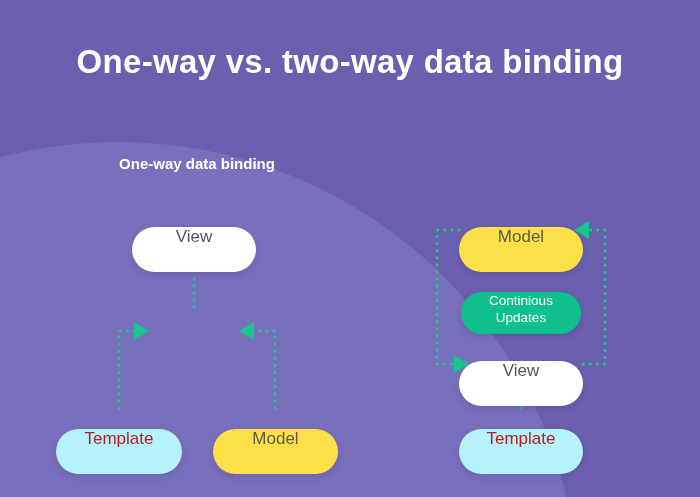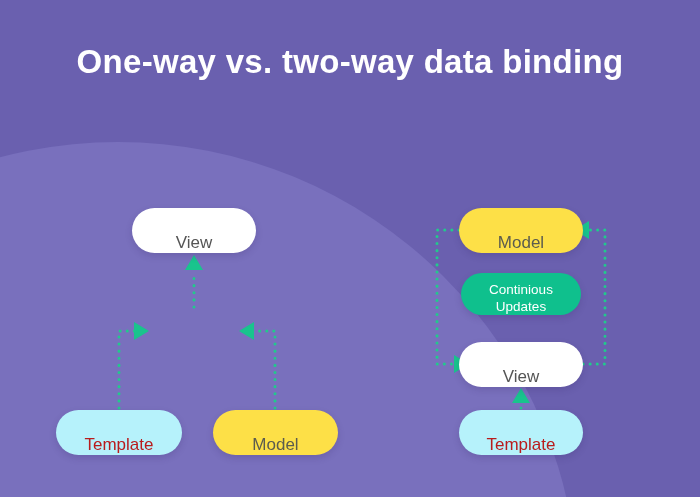--- a/index.html
+++ b/index.html
@@ -44,25 +44,26 @@
     text-align: center;
     white-space: nowrap;
     line-height: 18px;
   }
   #heading-one-way { left: 47px;  top: 155px; width: 300px; }
   #heading-two-way { left: 370px; top: 155px; width: 300px; }
 
   .node {
     position: absolute;
     display: flex;
-    align-items: flex-end;
+    align-items: flex-start;
     justify-content: center;
     text-align: center;
     box-sizing: border-box;
     box-shadow: 0 3px 7px rgba(48,36,94,0.18);
+    margin-top: 19px;
   }
   .node .node-label {
     display: block;
     width: 100%;
   }
   .pill { border-radius: 999px; }
   .rounded { border-radius: 22px; }
 
   .node-white  { background: #ffffff; color: #555555; }
   .node-green  { background: #0fc08d; color: #ffffff; }
@@ -102,20 +103,21 @@
 <body>
 
 <div id="canvas">
 
   <svg id="bg-arc" viewBox="0 0 700 497" preserveAspectRatio="none">
     <ellipse cx="118" cy="600" rx="460" ry="458" fill="#7970bd"></ellipse>
   </svg>
 
   <div id="title">One-way vs. two-way data binding</div>
 
+  <div class="col-heading" id="heading-one-way">One-way data binding</div>
 
 
   <svg id="connectors" viewBox="0 0 700 497">
 
     <g>
       <path class="dotline" d="M 194 307 L 194 272"></path>
       <polygon class="arrowhead" points="194,255 203,270 185,270"></polygon>
     </g>
 
     <g>

